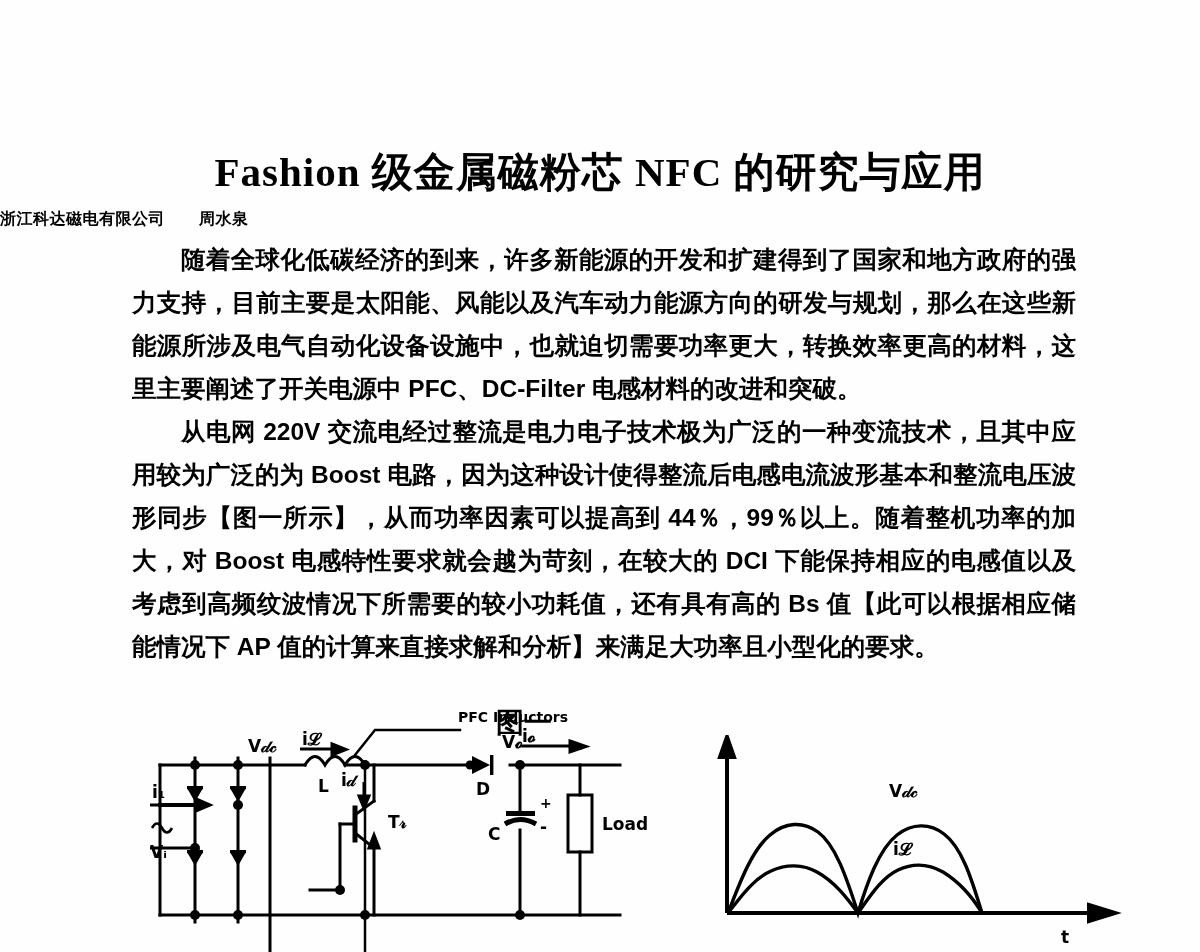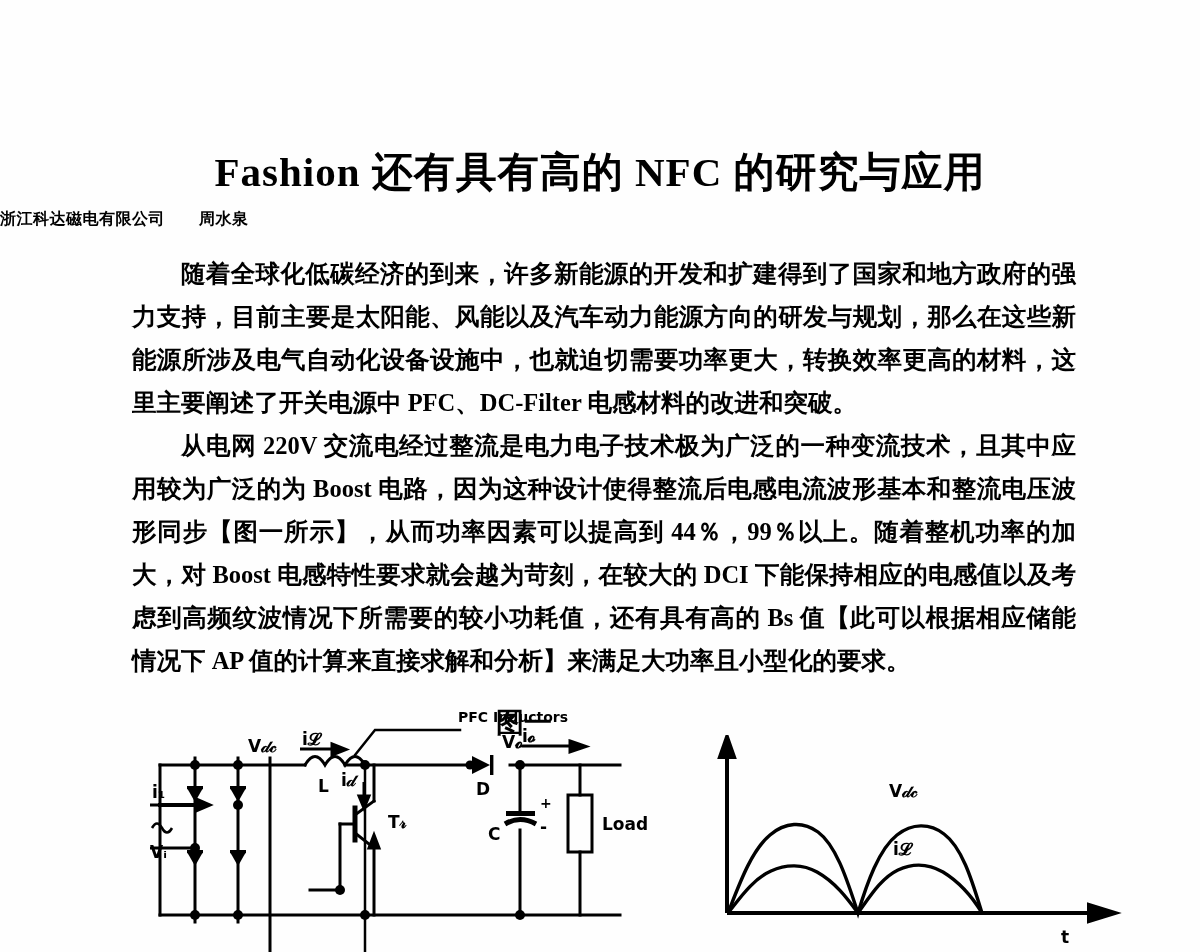--- a/index.html
+++ b/index.html
@@ -48,28 +48,28 @@
     line-height: 28px;
     letter-spacing: 0.5px;
     font-family: "DejaVu Sans", "Liberation Sans", sans-serif;
     font-weight: bold;
   }
   .byline .author-sep { display: inline-block; width: 34px; }
 
   
   .body-text {
     position: absolute;
-    top: 252px;
+    top: 238px;
     left: 132px;
     width: 944px;
     font-size: 24.5px;
     line-height: 43px;
     text-align: justify;
     text-justify: inter-ideograph;
-    font-family: Liberation Serif, serif;
+    font-family: Liberation Sans, sans-serif;
     font-weight: bold;
     letter-spacing: 0px;
   }
   .body-text p {
     margin: 0 0 0 0;
     text-indent: 2em;
   }
 
   
   .fig-caption {
@@ -110,21 +110,21 @@
     fill: #000;
   }
   .lbl-lg { font-size: 17px; }
   .lbl-md { font-size: 14px; }
 </style>
 </head>
 <body>
 
 <div class="page">
 
-  <h1 class="doc-title">Fashion 还有具有高的 NFC 的研究与应用</h1>
+  <h1 class="doc-title">Fashion 级金属磁粉芯 NFC 的研究与应用</h1>
 
   <div class="byline">
     <span>浙江科达磁电有限公司</span><span class="author-sep"></span><span>周水泉</span>
   </div>
 
   <div class="body-text">
     <p>随着全球化低碳经济的到来，许多新能源的开发和扩建得到了国家和地方政府的强力支持，目前主要是太阳能、风能以及汽车动力能源方向的研发与规划，那么在这些新能源所涉及电气自动化设备设施中，也就迫切需要功率更大，转换效率更高的材料，这里主要阐述了开关电源中 PFC、DC-Filter 电感材料的改进和突破。</p>
     <p>从电网 220V 交流电经过整流是电力电子技术极为广泛的一种变流技术，且其中应用较为广泛的为 Boost 电路，因为这种设计使得整流后电感电流波形基本和整流电压波形同步【图一所示】，从而功率因素可以提高到 44％，99％以上。随着整机功率的加大，对 Boost 电感特性要求就会越为苛刻，在较大的 DCI 下能保持相应的电感值以及考虑到高频纹波情况下所需要的较小功耗值，还有具有高的 Bs 值【此可以根据相应储能情况下 AP 值的计算来直接求解和分析】来满足大功率且小型化的要求。</p>
   </div>
 

